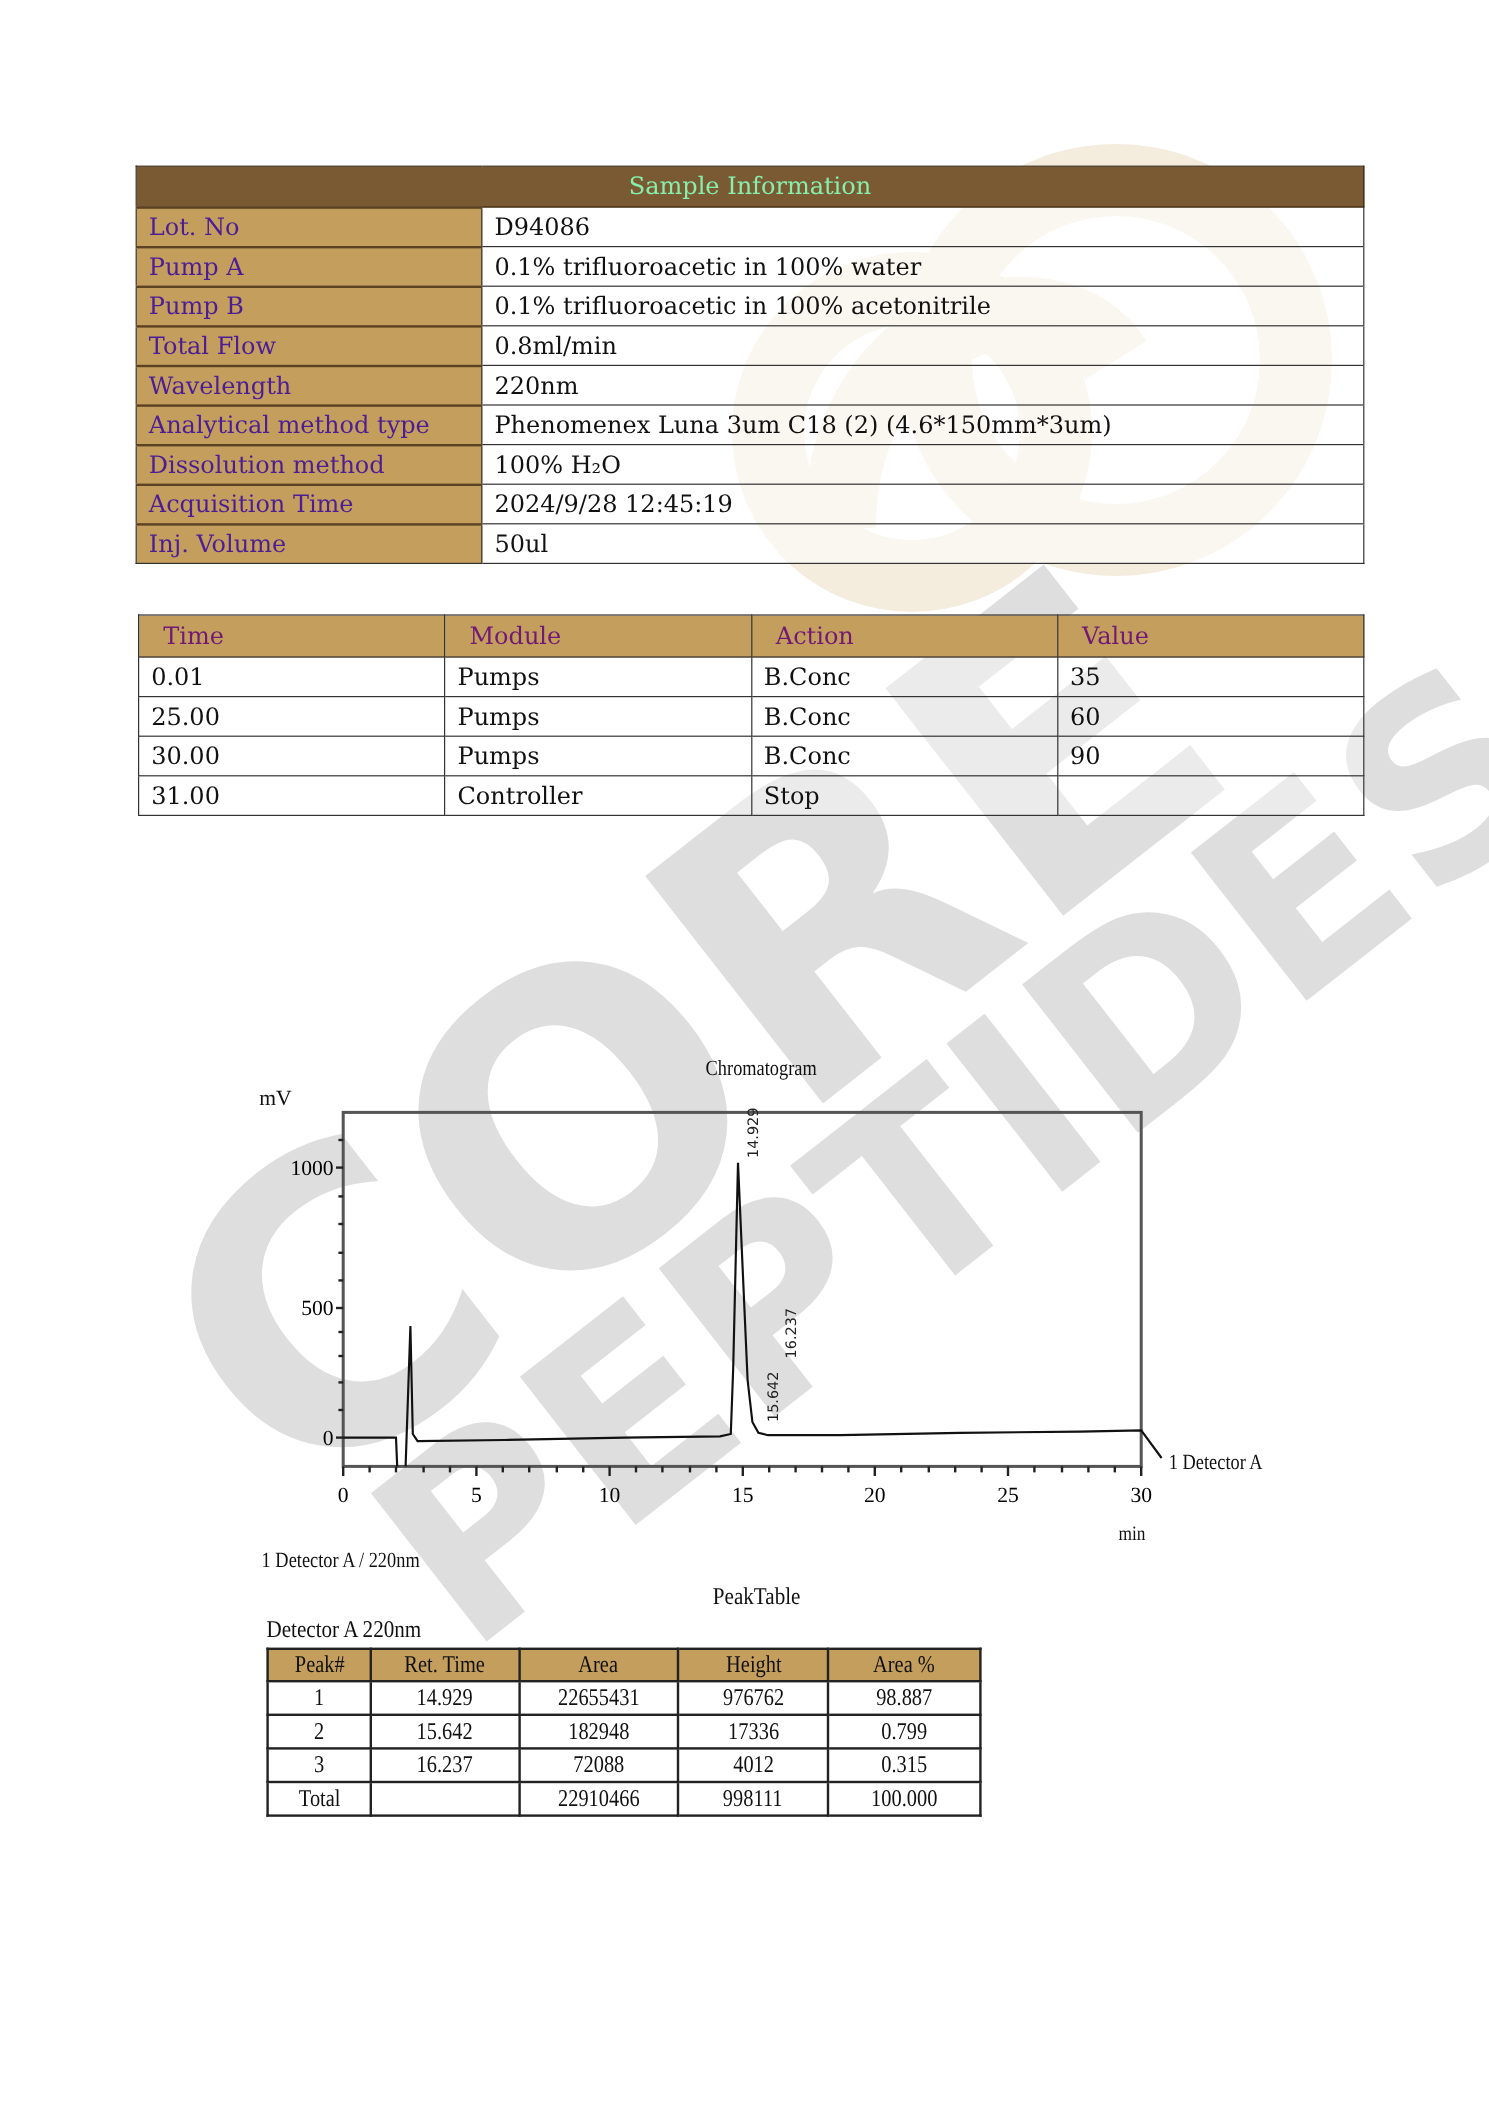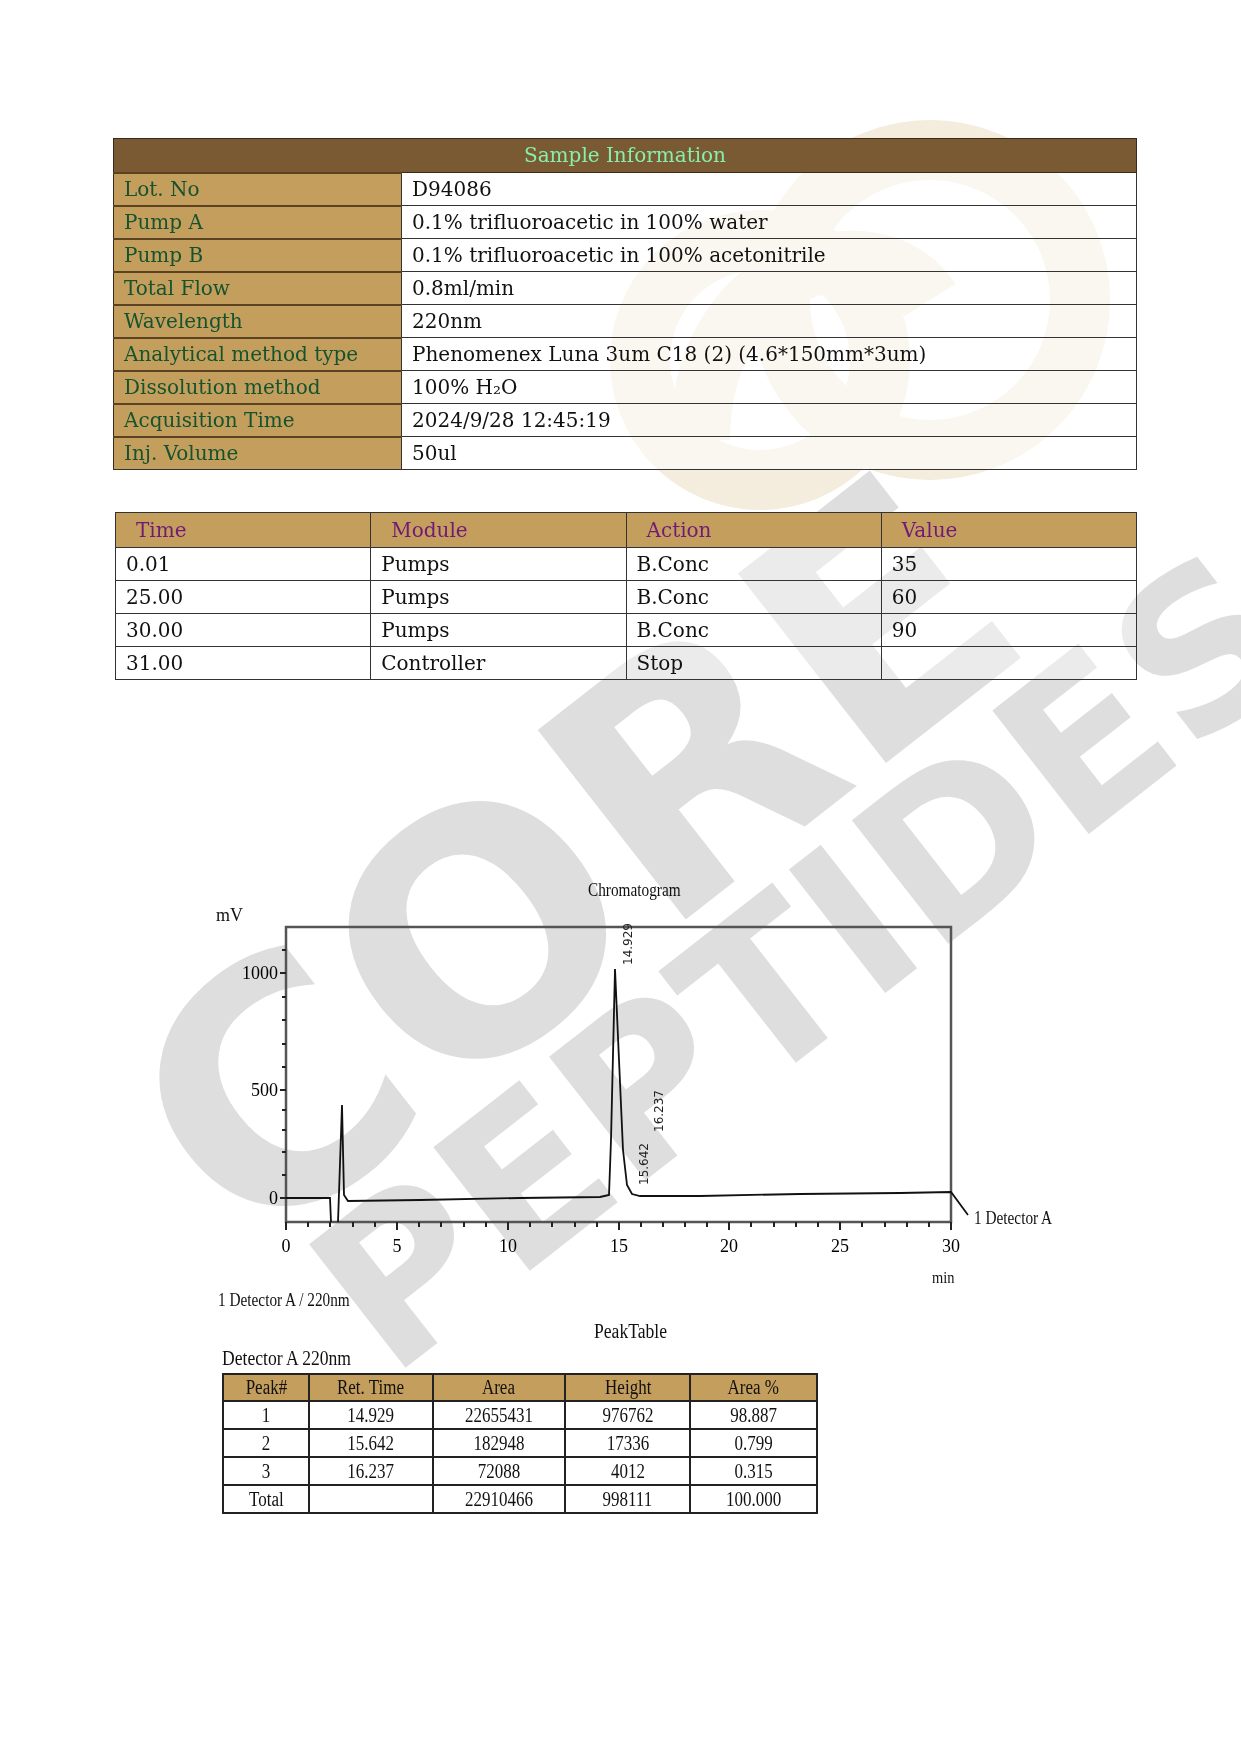--- a/index.html
+++ b/index.html
@@ -5,21 +5,21 @@
   html,body{margin:0;padding:0;background:#ffffff;}
   body{width:1241px;height:1755px;position:relative;overflow:hidden;font-family:"DejaVu Serif",serif;color:#111;}
   .wm{position:absolute;left:0;top:0;width:1241px;height:1755px;pointer-events:none;z-index:0;}
   .layer{position:absolute;left:0;top:0;width:1241px;height:1755px;z-index:1;}
 
   
   table{border-collapse:collapse;}
   .sample{position:absolute;left:113px;top:138px;width:1024px;font-size:20px;}
   .sample td,.sample th{height:33px;padding:0 10px;box-sizing:border-box;}
   .sample th{background:#7a5a33;color:#86efac;font-weight:normal;text-align:center;border:1.5px solid #3a2a17;height:34px;font-size:20px;}
-  .sample td.k{background:#c49e5d;color:#14532d;width:288px;border-top:2px solid #5a4223;border-left:1.5px solid #3a2a17;}
+  .sample td.k{background:#c49e5d;color:#4c1d95;width:288px;border-top:2px solid #5a4223;border-left:1.5px solid #3a2a17;}
   .sample td.v{background:rgba(255,255,255,0.55);border-top:1.5px solid #333;border-right:1.5px solid #333;border-left:1.5px solid #333;margin-left:44px;}
   .sample tr:last-child td{border-bottom:1.5px solid #333;}
 
   .grad{position:absolute;left:115px;top:512px;width:1022px;font-size:20px;}
   .grad td,.grad th{height:33px;padding:0 10px;box-sizing:border-box;border:1.5px solid #333;text-align:left;width:25%;}
   .grad th{background:#c49e5d;color:#701a75;font-weight:normal;height:35px;padding-left:20px;}
   .grad td{background:rgba(255,255,255,0.4);}
 
   
   .chart-title{position:absolute;left:588px;top:880px;font-family:"Liberation Serif",serif;font-size:18px;transform:scaleX(0.85);transform-origin:left top;}

